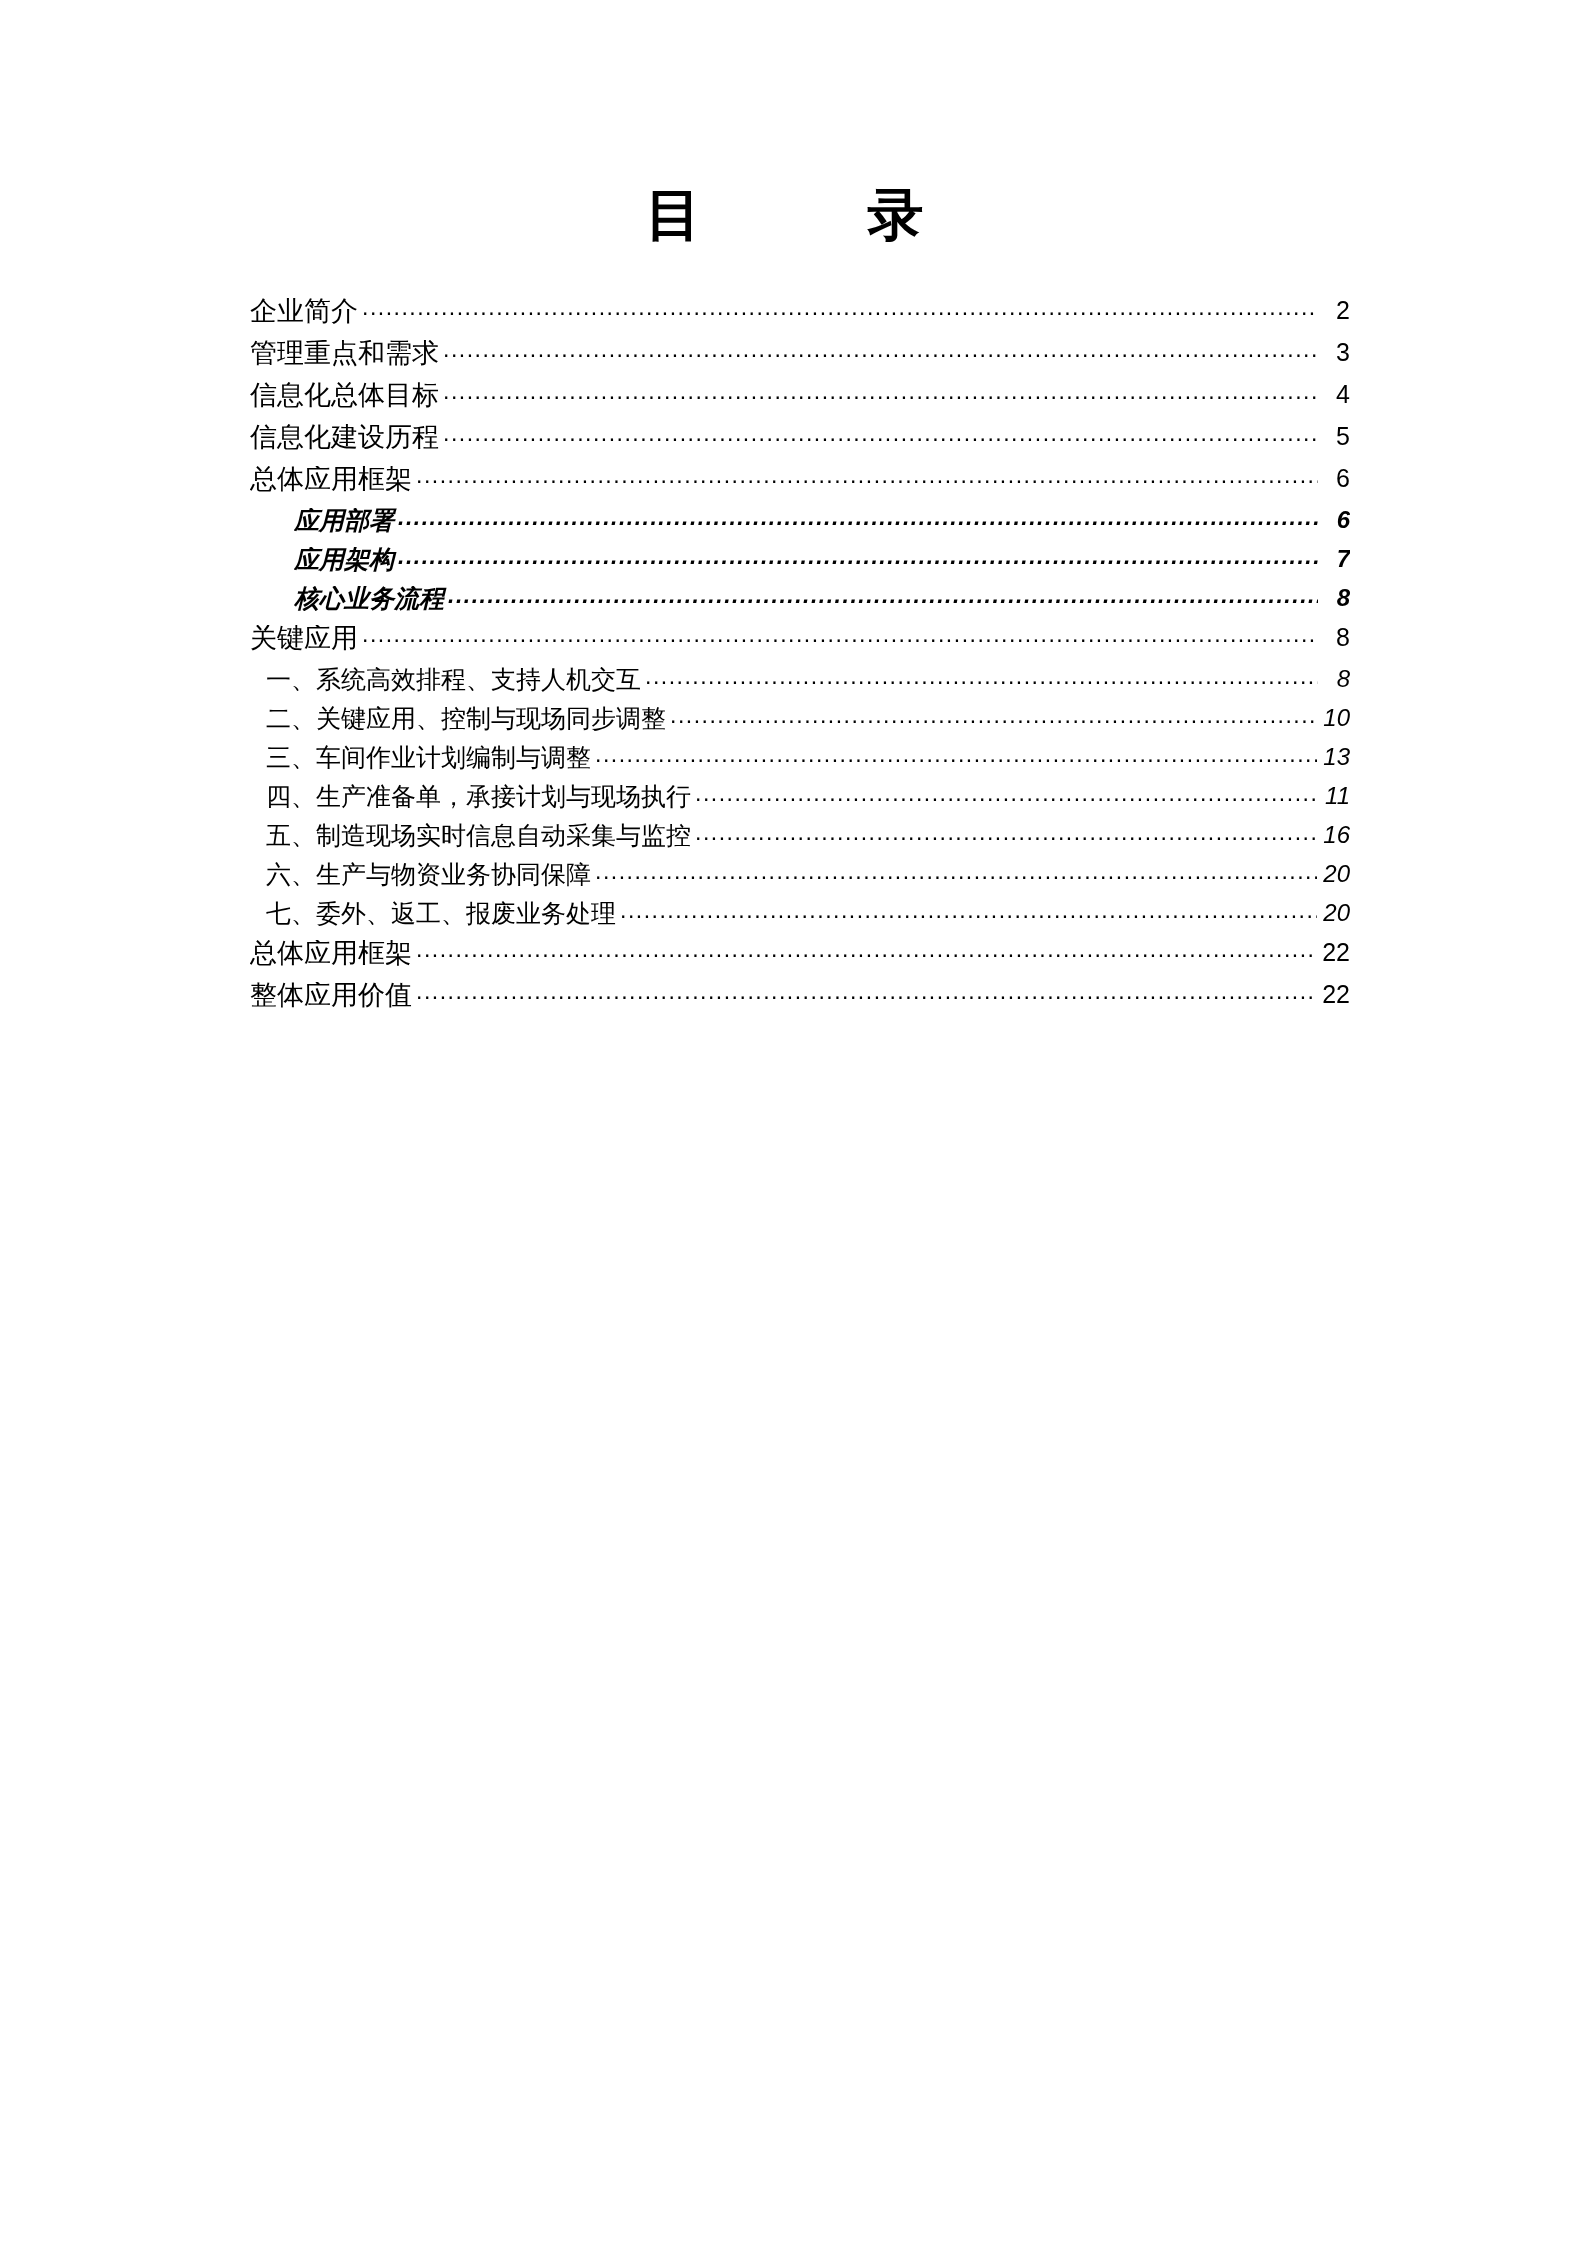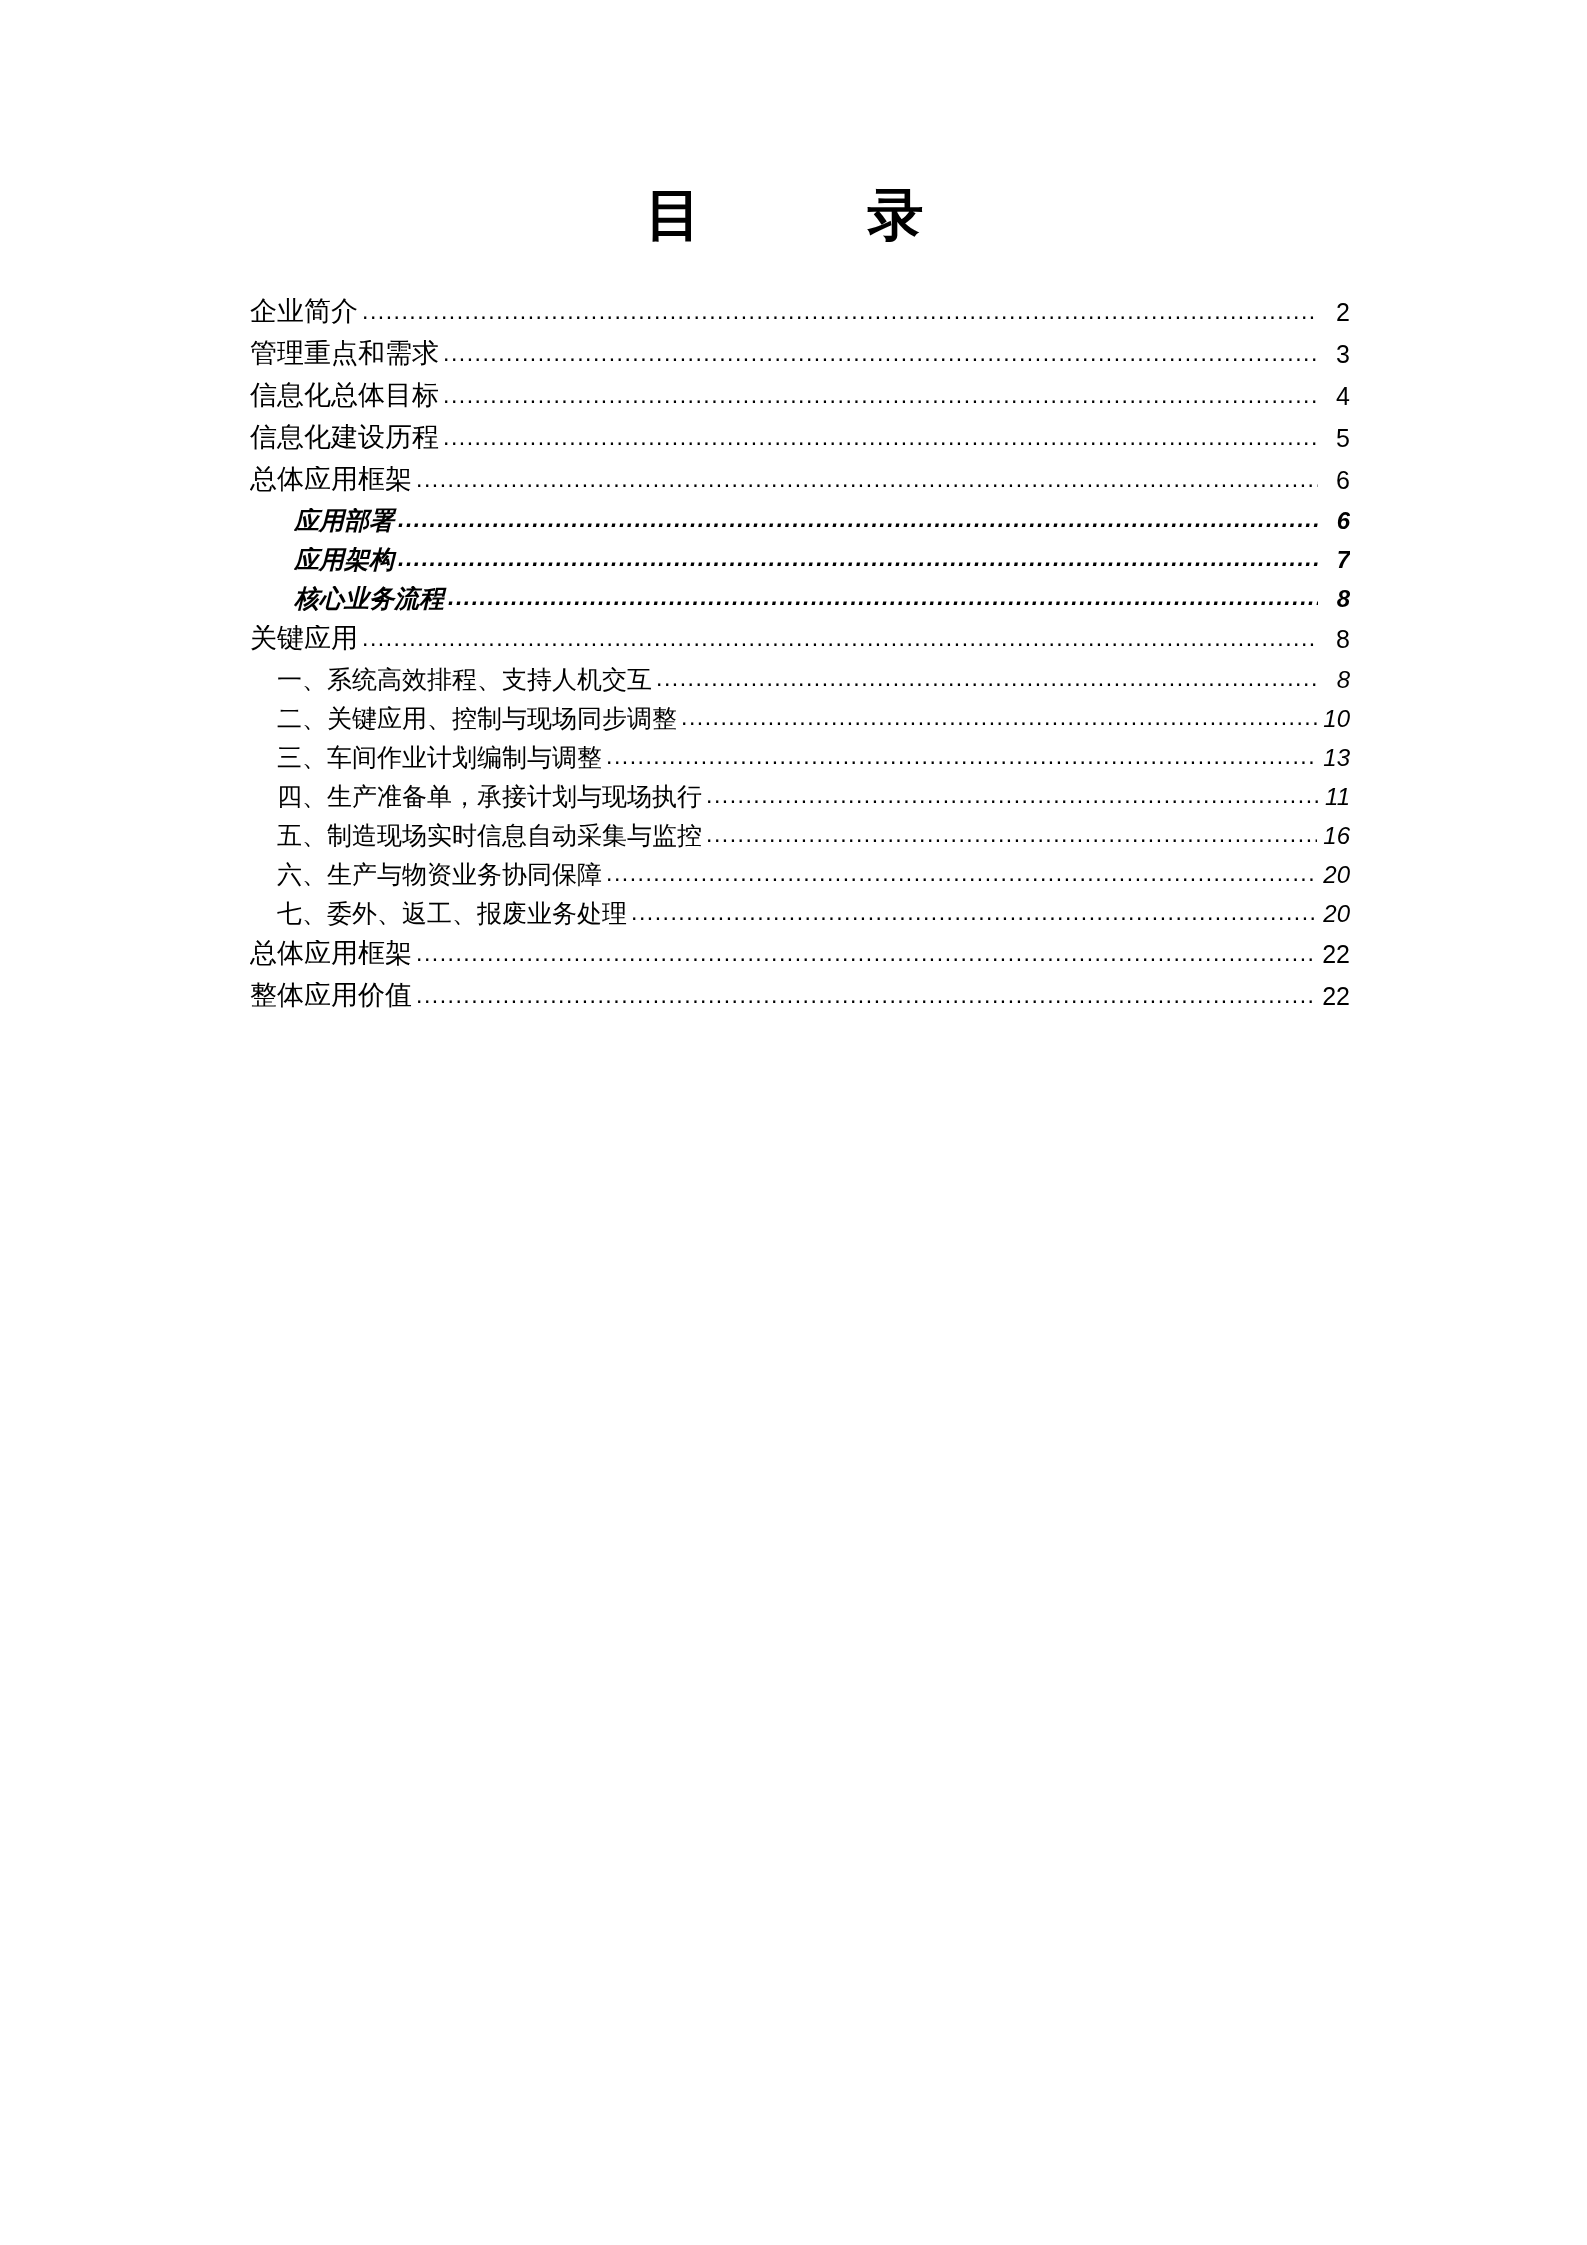--- a/index.html
+++ b/index.html
@@ -35,21 +35,21 @@
   .toc-list {
     margin: 0;
     padding: 0;
     list-style: none;
     width: 1100px;
     margin-left: 250px;
     margin-top: 44px;
   }
   .toc-entry {
     display: flex;
-    align-items: flex-end;
+    align-items: flex-start;
     font-family: "Liberation Sans", sans-serif;
     font-size: 25px;
     color: #000;
     line-height: 1.0;
     margin-bottom: 14px;
     white-space: nowrap;
     overflow: hidden;
   }
   .toc-entry .label {
     flex: 0 0 auto;
@@ -81,21 +81,21 @@
   .lvl2 {
     margin-left: 44px;
     font-style: italic;
     font-size: 25px;
     margin-bottom: 14px;
     font-weight: bold;
   }
   .lvl2 .page-num { font-style: italic; font-size: 24px;}
   
   .lvl2n {
-    margin-left: 27px;
+    margin-left: 16px;
     font-size: 25px;
     margin-bottom: 14px;
   }
   .lvl2n .page-num { font-style: italic; font-size: 24px; }
 </style>
 </head>
 <body>
 
 <div class="page">
   <h1 class="toc-title">目　　录</h1>

